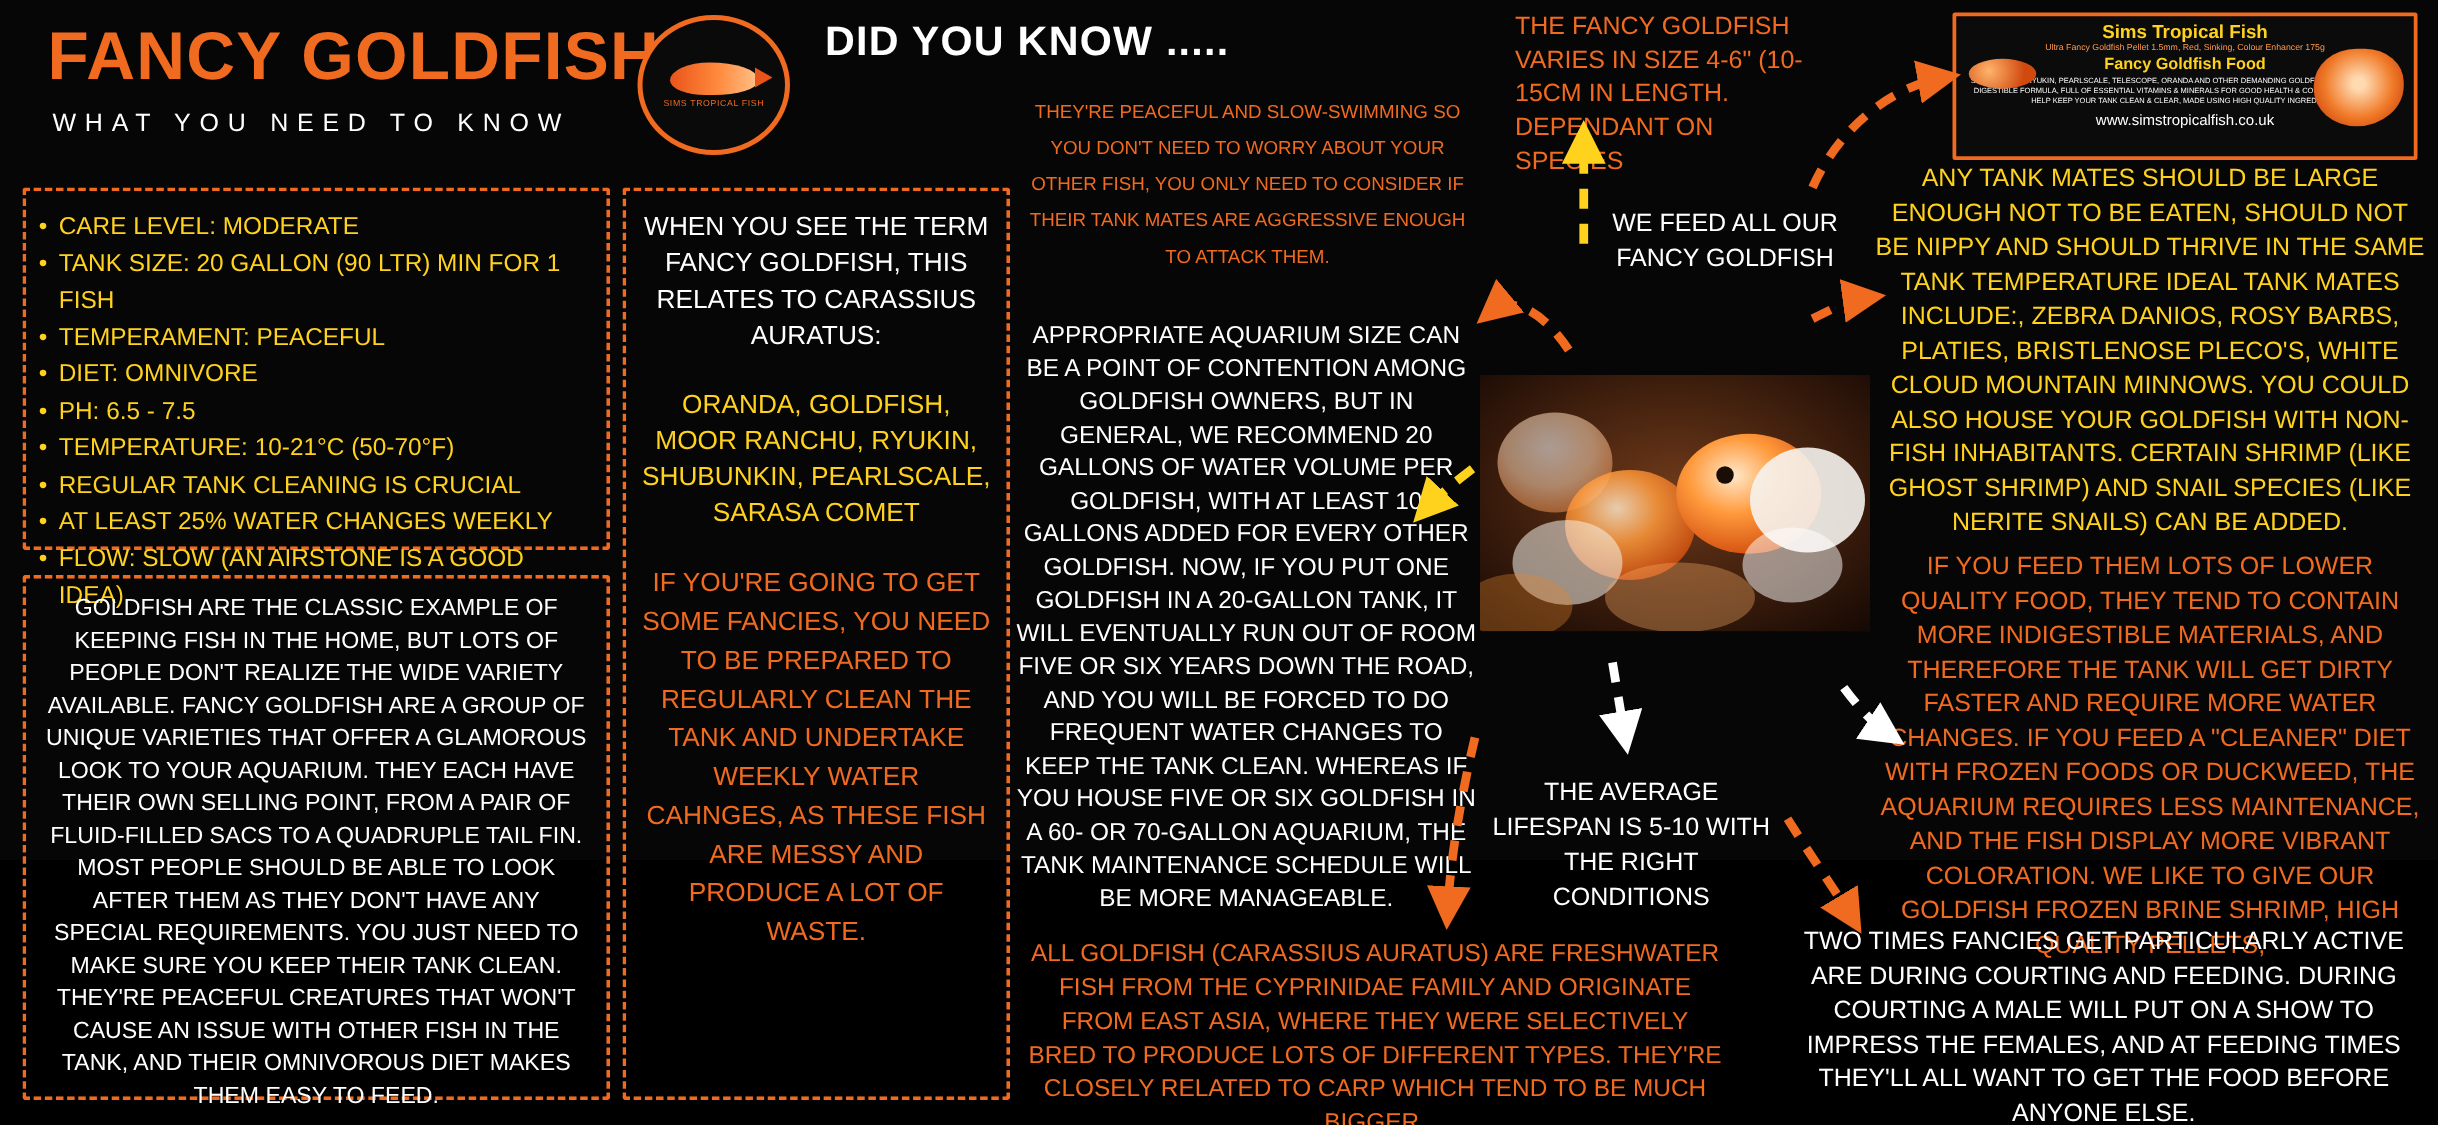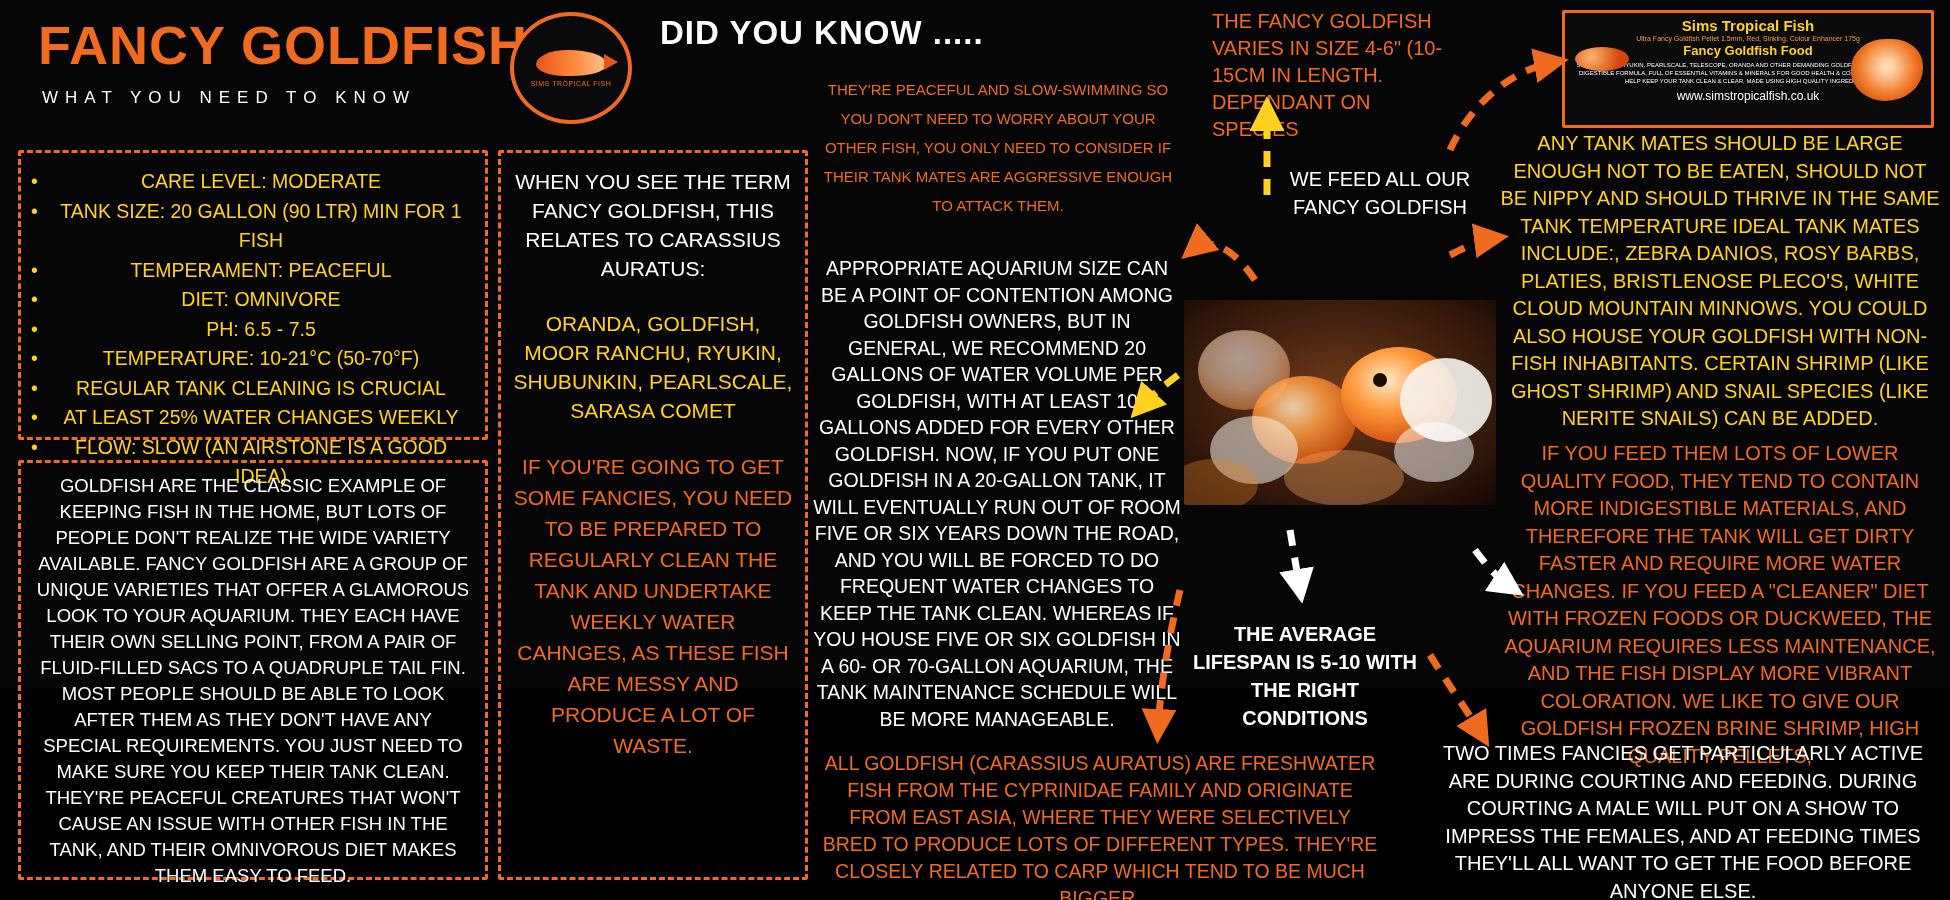--- a/index.html
+++ b/index.html
@@ -20,21 +20,21 @@
   
   #title {
     left:38px; top:14px;
     font-size:54px; font-weight:bold; color:#f06a20;
     letter-spacing:1px;
     text-transform:uppercase;
     font-family:"Liberation Sans Narrow","Liberation Sans",sans-serif;
   }
   #subtitle {
     left:42px; top:88px;
-    font-size:17px; color:#ffffff; letter-spacing:7px;
+    font-size:20px; color:#ffffff; letter-spacing:7px;
     text-transform:uppercase;
     font-family:"Liberation Sans Narrow","Liberation Sans",sans-serif;
   }
   #logo-badge {
     left:510px; top:12px; width:122px; height:112px;
     border:4px solid #f06a20; border-radius:50%;
     background:#0a0a0a;
     display:flex; flex-direction:column; align-items:center; justify-content:center;
   }
   .logo-fish {
@@ -59,21 +59,21 @@
     font-family:"Liberation Sans Narrow","Liberation Sans",sans-serif;
   }
 
   
   .dashed {
     border:3px dashed #f06a20;
     border-radius:3px;
   }
 
   #facts-box { left:18px; top:150px; width:470px; height:290px; }
-  #facts-list { list-style:none; margin:0; padding:14px 10px 0 26px;text-align:center; }
+  #facts-list { list-style:none; margin:0; padding:14px 10px 0 26px; }
   #facts-list li {
     color:#ffd21e; font-size:19.5px; line-height:29.5px;
     text-transform:uppercase;
     font-family:"Liberation Sans Narrow","Liberation Sans",sans-serif;
     position:relative;
   }
   #facts-list li:before{
     content:"•"; color:#ffd21e; position:absolute; left:-16px;
   }
 
@@ -123,21 +123,20 @@
     left:1280px; top:165px; width:200px;
     color:#ffffff; font-size:20px; line-height:28px; text-align:center;
     text-transform:uppercase;
     font-family:"Liberation Sans Narrow","Liberation Sans",sans-serif;
   }
   #lifespan {
     left:1190px; top:620px; width:230px;
     color:#ffffff; font-size:20px; line-height:28px; text-align:center;
     text-transform:uppercase;
     font-family:"Liberation Sans Narrow","Liberation Sans",sans-serif;
-    font-weight:bold;
   }
 
   
   #photo {
     left:1184px; top:300px; width:312px; height:205px;
     border:0; overflow:hidden; background:#241008;
   }
 
   
   #product {

